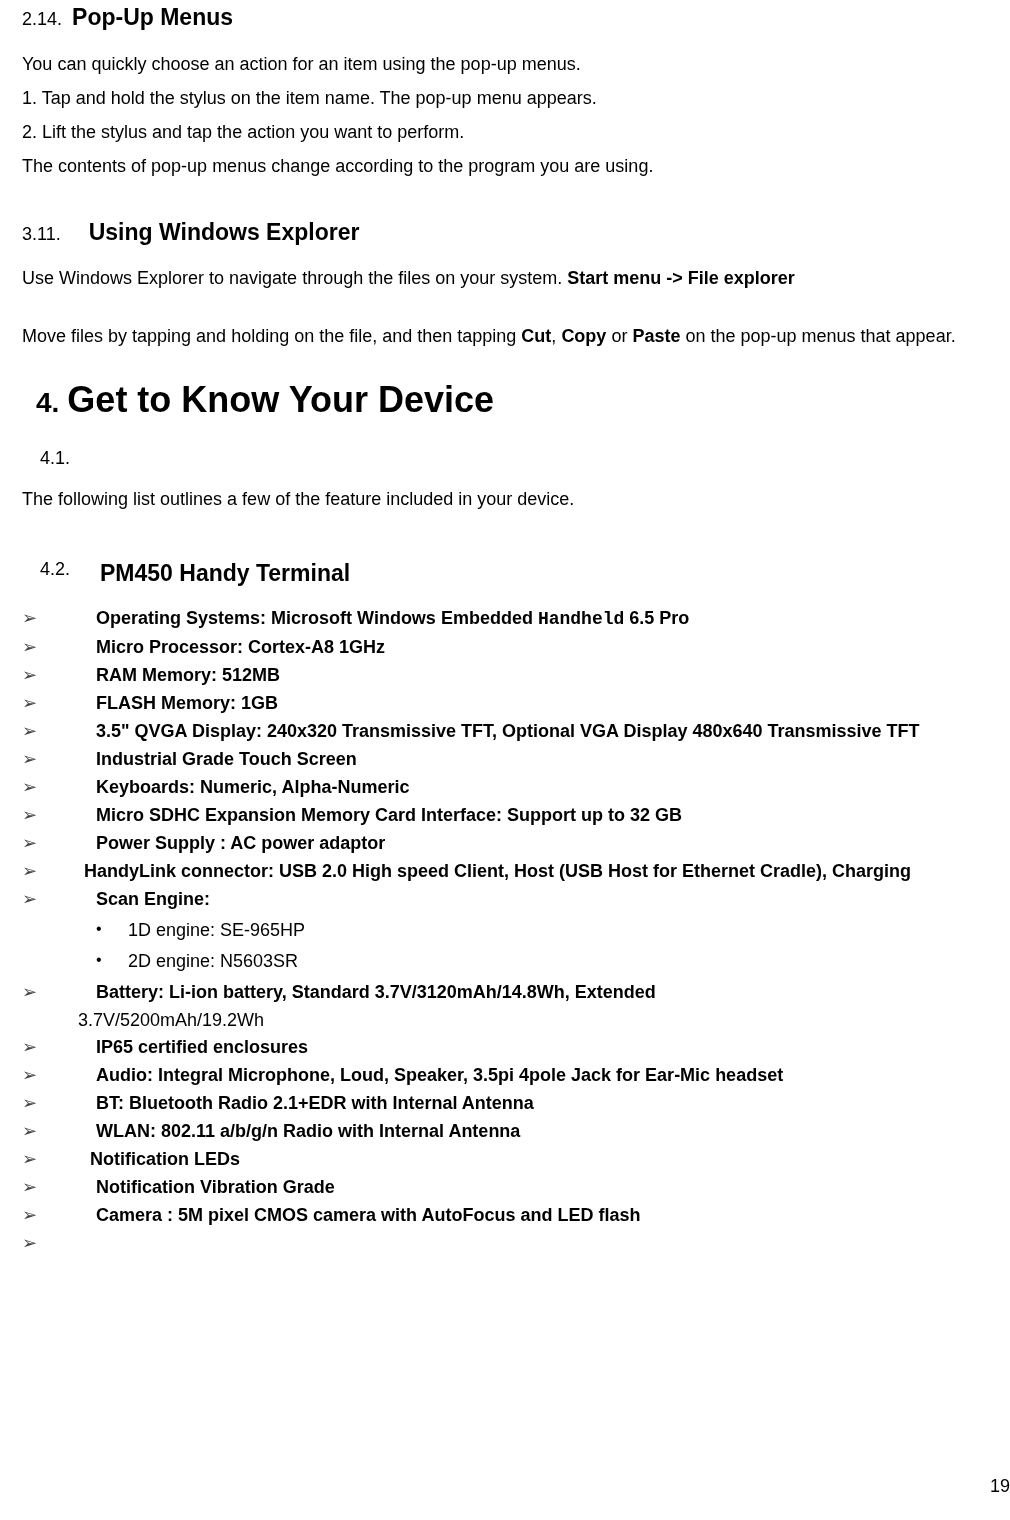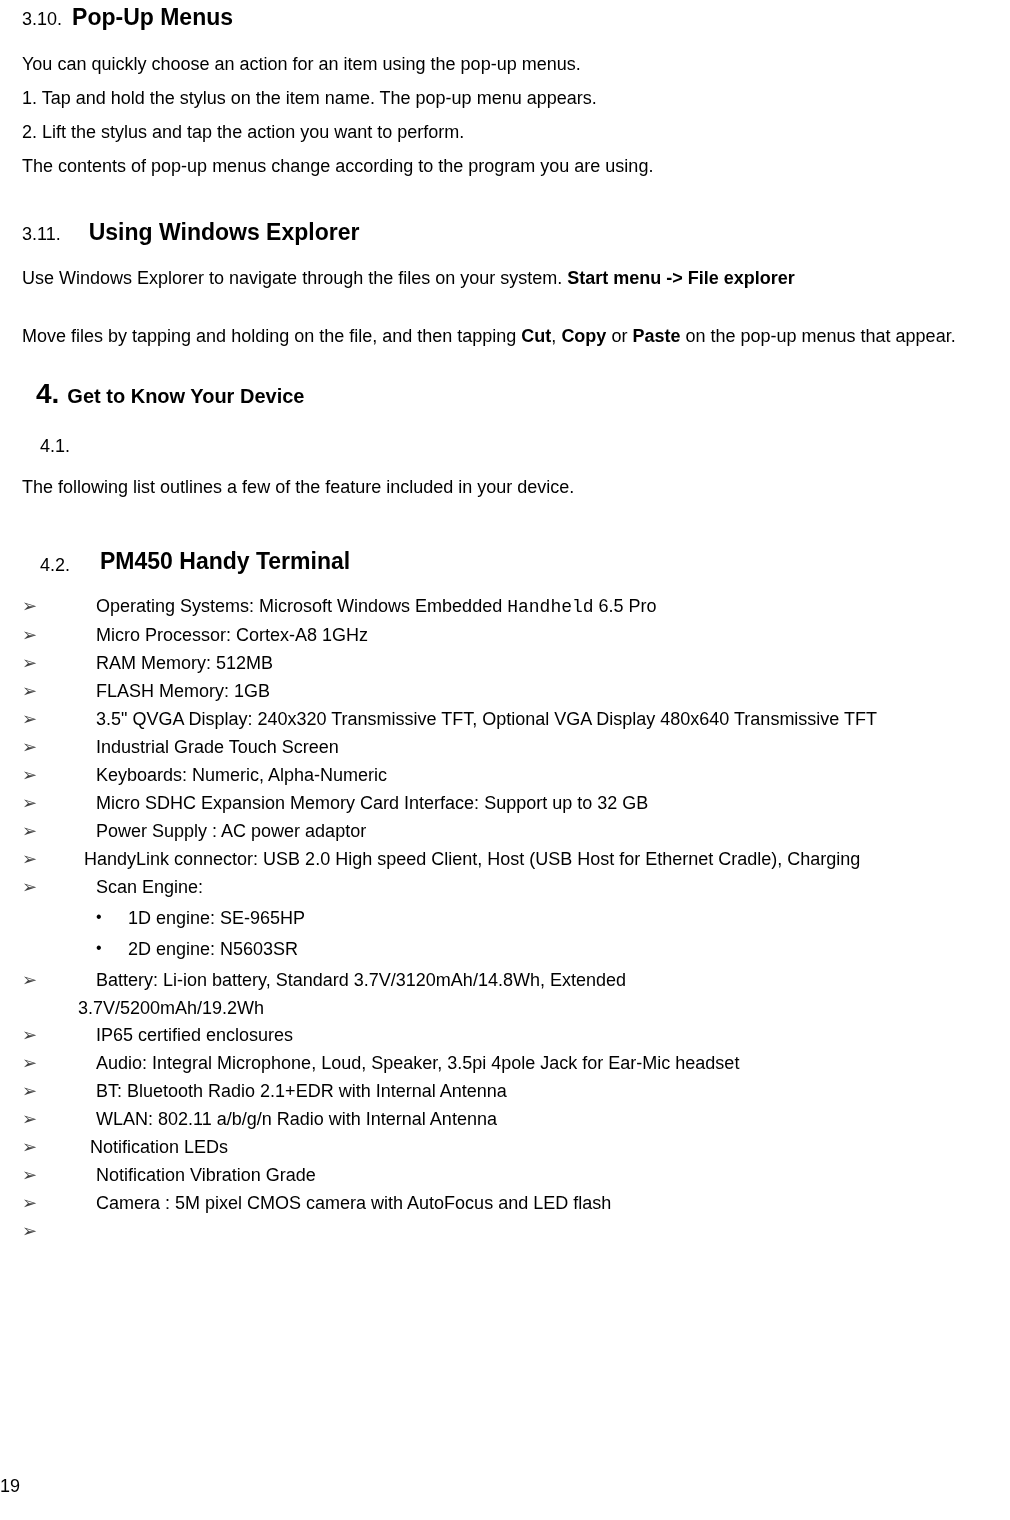--- a/index.html
+++ b/index.html
@@ -43,25 +43,25 @@
       margin-top: 6px;
     }
     .h2-num {
       font-weight: bold;
       font-size: 28px;
       margin-right: 8px;
       margin-left: 14px;
     }
     .h2-title {
       font-weight: bold;
-      font-size: 20px;
+      font-size: 36px;
     }
     .sub-heading {
       display: flex;
-      align-items: flex-end;
+      align-items: flex-start;
       margin-bottom: 14px;
       margin-top: 8px;
     }
     .sub-num {
       font-size: 18px;
       margin-left: 18px;
       margin-right: 30px;
     }
     .sub-title {
       font-weight: bold;
@@ -78,20 +78,21 @@
     }
     .bullet-arrow {
       flex: 0 0 auto;
       width: 74px;
       font-family: Arial, sans-serif;
       color: #444;
       font-size: 18px;
     }
     .bullet-text {
       flex: 1;
+      font-weight: bold;
     }
     .sub-bullet {
       display: flex;
       margin-left: 74px;
       margin-bottom: 4px;
       margin-top: 4px;
     }
     .sub-bullet-dot {
       flex: 0 0 auto;
       width: 32px;
@@ -100,29 +101,29 @@
     .sub-bullet-text {
       flex: 1;
     }
     .bold { font-weight: bold; }
     .mono { font-family: "Courier New", monospace; }
     .page-num {
       position: absolute;
       bottom: 20px;
       left: 0;
       width: 100%;
-      text-align: left;
+      text-align: right;
       font-size: 18px;
     }
   </style>
 </head>
 <body>
 
 <div class="section-heading">
-  <span class="section-num">3.10.</span>
+  <span class="section-num">2.14.</span>
   <span class="section-title">Pop-Up Menus</span>
 </div>
 
 <p class="para">You can quickly choose an action for an item using the pop-up menus.</p>
 <p class="para">1. Tap and hold the stylus on the item name. The pop-up menu appears.</p>
 <p class="para">2. Lift the stylus and tap the action you want to perform.</p>
 <p class="para">The contents of pop-up menus change according to the program you are using.</p>
 
 <div class="spacer-med"></div>
 

